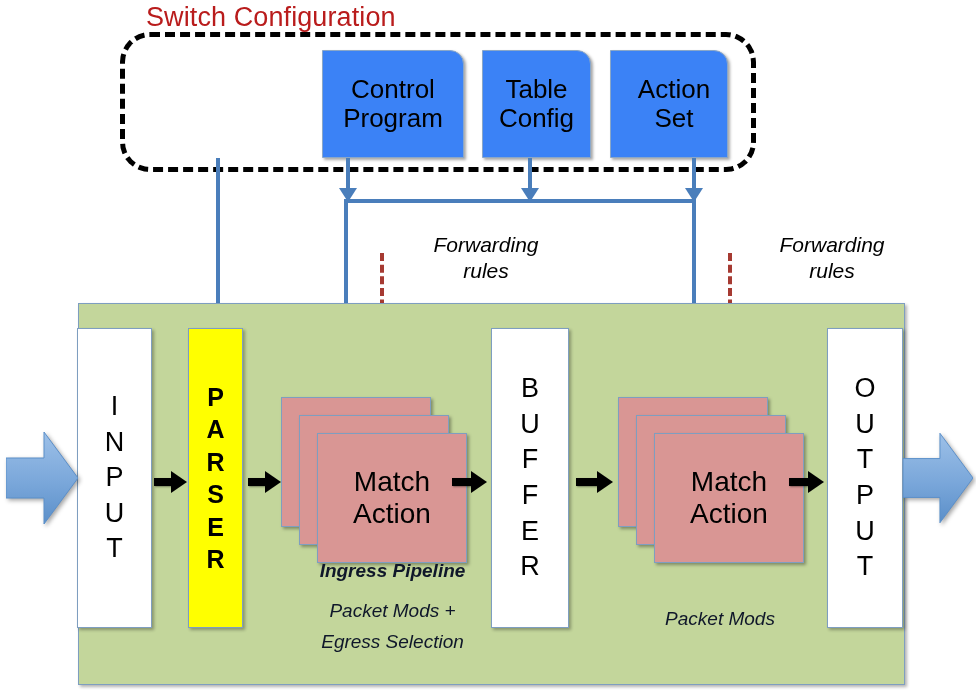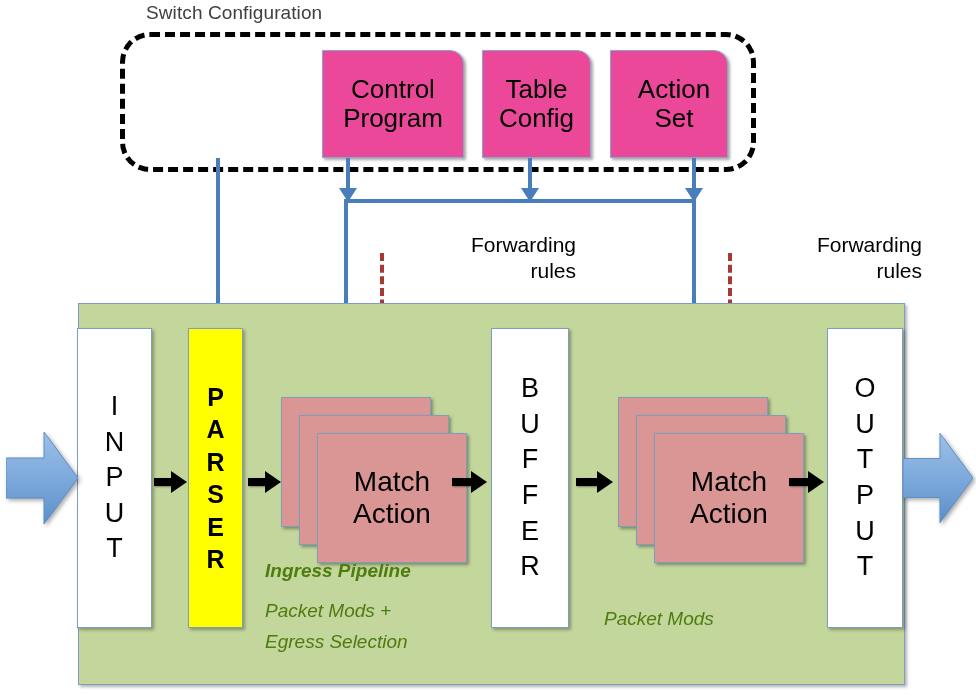--- a/index.html
+++ b/index.html
@@ -9,33 +9,33 @@
   
   .abs{position:absolute;box-sizing:border-box;}
 
   
   #switch-config-box{
     left:120px;top:32px;width:636px;height:140px;
     border:5px dashed #000000;border-radius:30px;background:transparent;
   }
   #switch-config-title{
     left:146px;top:2px;width:400px;height:28px;
-    font-size:19px;color:#404040;letter-spacing:.1px;white-space:nowrap;
+    font-size:27px;color:#b91c1c;letter-spacing:.1px;white-space:nowrap;
   }
 
   
   .cfg-card{
     border:1px solid #8aa7c8;
     border-radius:0 14px 0 0;
     box-shadow:2px 2px 3px rgba(0,0,0,.35);
     display:flex;align-items:center;justify-content:center;
     text-align:center;line-height:1.12;
     font-size:26px;color:#000;
   }
-  .cfg-card.pink{background:#ec4899;}
+  .cfg-card.pink{background:#3b82f6;}
   .cfg-card.yellow{background:#ffff00;}
 
   
   #switch-body{
     left:78px;top:303px;width:827px;height:382px;
     background:#c3d69b;border:1px solid #7e9ec0;
     box-shadow:2px 2px 3px rgba(0,0,0,.3);
   }
 
   
@@ -58,27 +58,27 @@
   .ma-card{
     background:#d99694;border:1px solid #7e9ec0;
     box-shadow:2px 2px 3px rgba(0,0,0,.35);
   }
   .ma-front{
     display:flex;align-items:center;justify-content:center;text-align:center;
     font-size:28px;color:#000;line-height:1.15;
   }
 
   
-  .cap{font-style:italic;color:#4d7c0f;text-align:left;white-space:nowrap;}
+  .cap{font-style:italic;color:#0f172a;text-align:center;white-space:nowrap;}
   .cap.bold{font-weight:700;font-size:19px;}
   .cap.plain{font-size:19px;}
 
   
   .fwd-cap{
-    font-size:21px;color:#000;line-height:1.22;text-align:right;
+    font-style:italic;font-size:21px;color:#000;line-height:1.22;text-align:center;
   }
 
   
   .barrow{height:8px;background:#000;box-shadow:1px 1px 2px rgba(0,0,0,.4);}
   .barrow:after{
     content:"";position:absolute;right:-15px;top:-7px;
     border-top:11px solid transparent;border-bottom:11px solid transparent;
     border-left:16px solid #000;
   }
 

